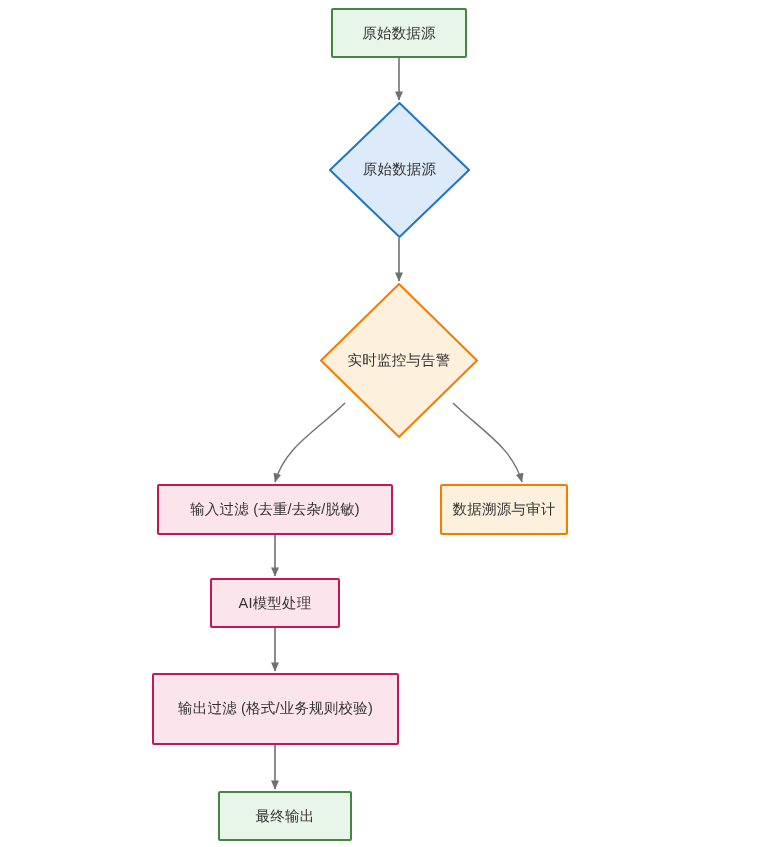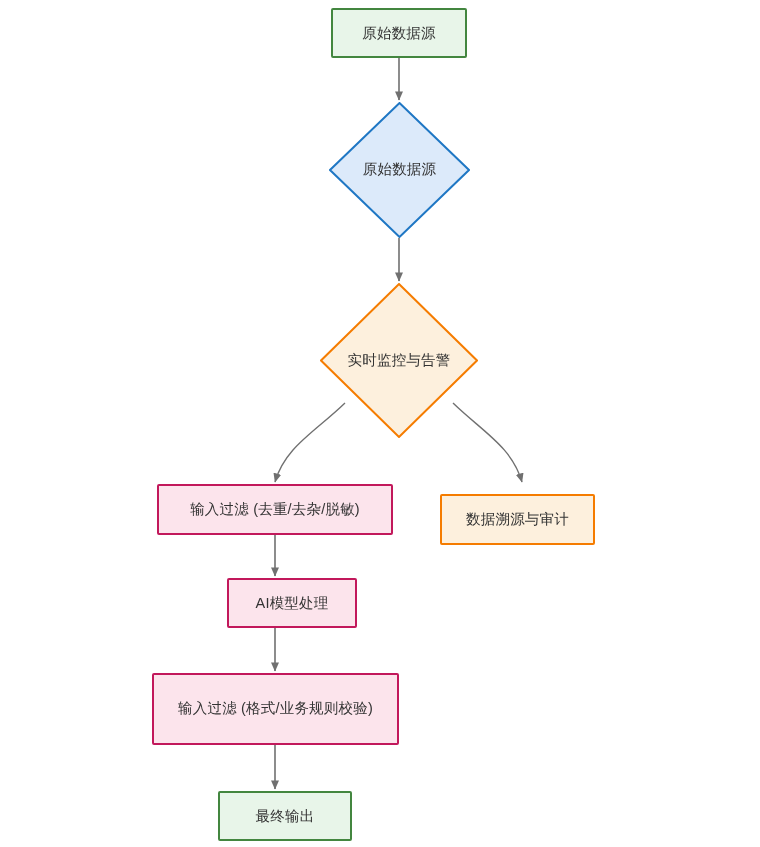--- a/index.html
+++ b/index.html
@@ -117,29 +117,29 @@
     <span>输入过滤 (去重/去杂/脱敏)</span>
   </div>
 
   <div class="node diamond" style="left:320px; top:283px; width:158px; height:155px;">
     <svg class="diamond-shape" viewBox="0 0 158 155" preserveAspectRatio="none">
       <polygon points="79,1 157,77.5 79,154 1,77.5" fill="#fdf0dd" stroke="#f57c00" stroke-width="2"></polygon>
     </svg>
     <span class="diamond-label">实时监控与告警</span>
   </div>
 
-  <div class="node rect theme-orange" style="left:440px; top:484px; width:155px; height:51px;margin-top:10px;">
+  <div class="node rect theme-orange" style="left:440px; top:484px; width:128px; height:51px;">
     <span>数据溯源与审计</span>
   </div>
 
-  <div class="node rect theme-pink" style="left:210px; top:578px; width:130px; height:50px;margin-left:17px;">
+  <div class="node rect theme-pink" style="left:210px; top:578px; width:130px; height:50px;">
     <span>AI模型处理</span>
   </div>
 
   <div class="node rect theme-pink" style="left:152px; top:673px; width:247px; height:72px;">
-    <span style="max-width:205px; display:inline-block;">输入过滤 (格式/业务规则校验)</span>
+    <span style="max-width:205px; display:inline-block;">输出过滤 (格式/业务规则校验)</span>
   </div>
 
   <div class="node rect theme-green" style="left:218px; top:791px; width:134px; height:50px;">
     <span>最终输出</span>
   </div>
 
 </div>
 
 </body></html>

